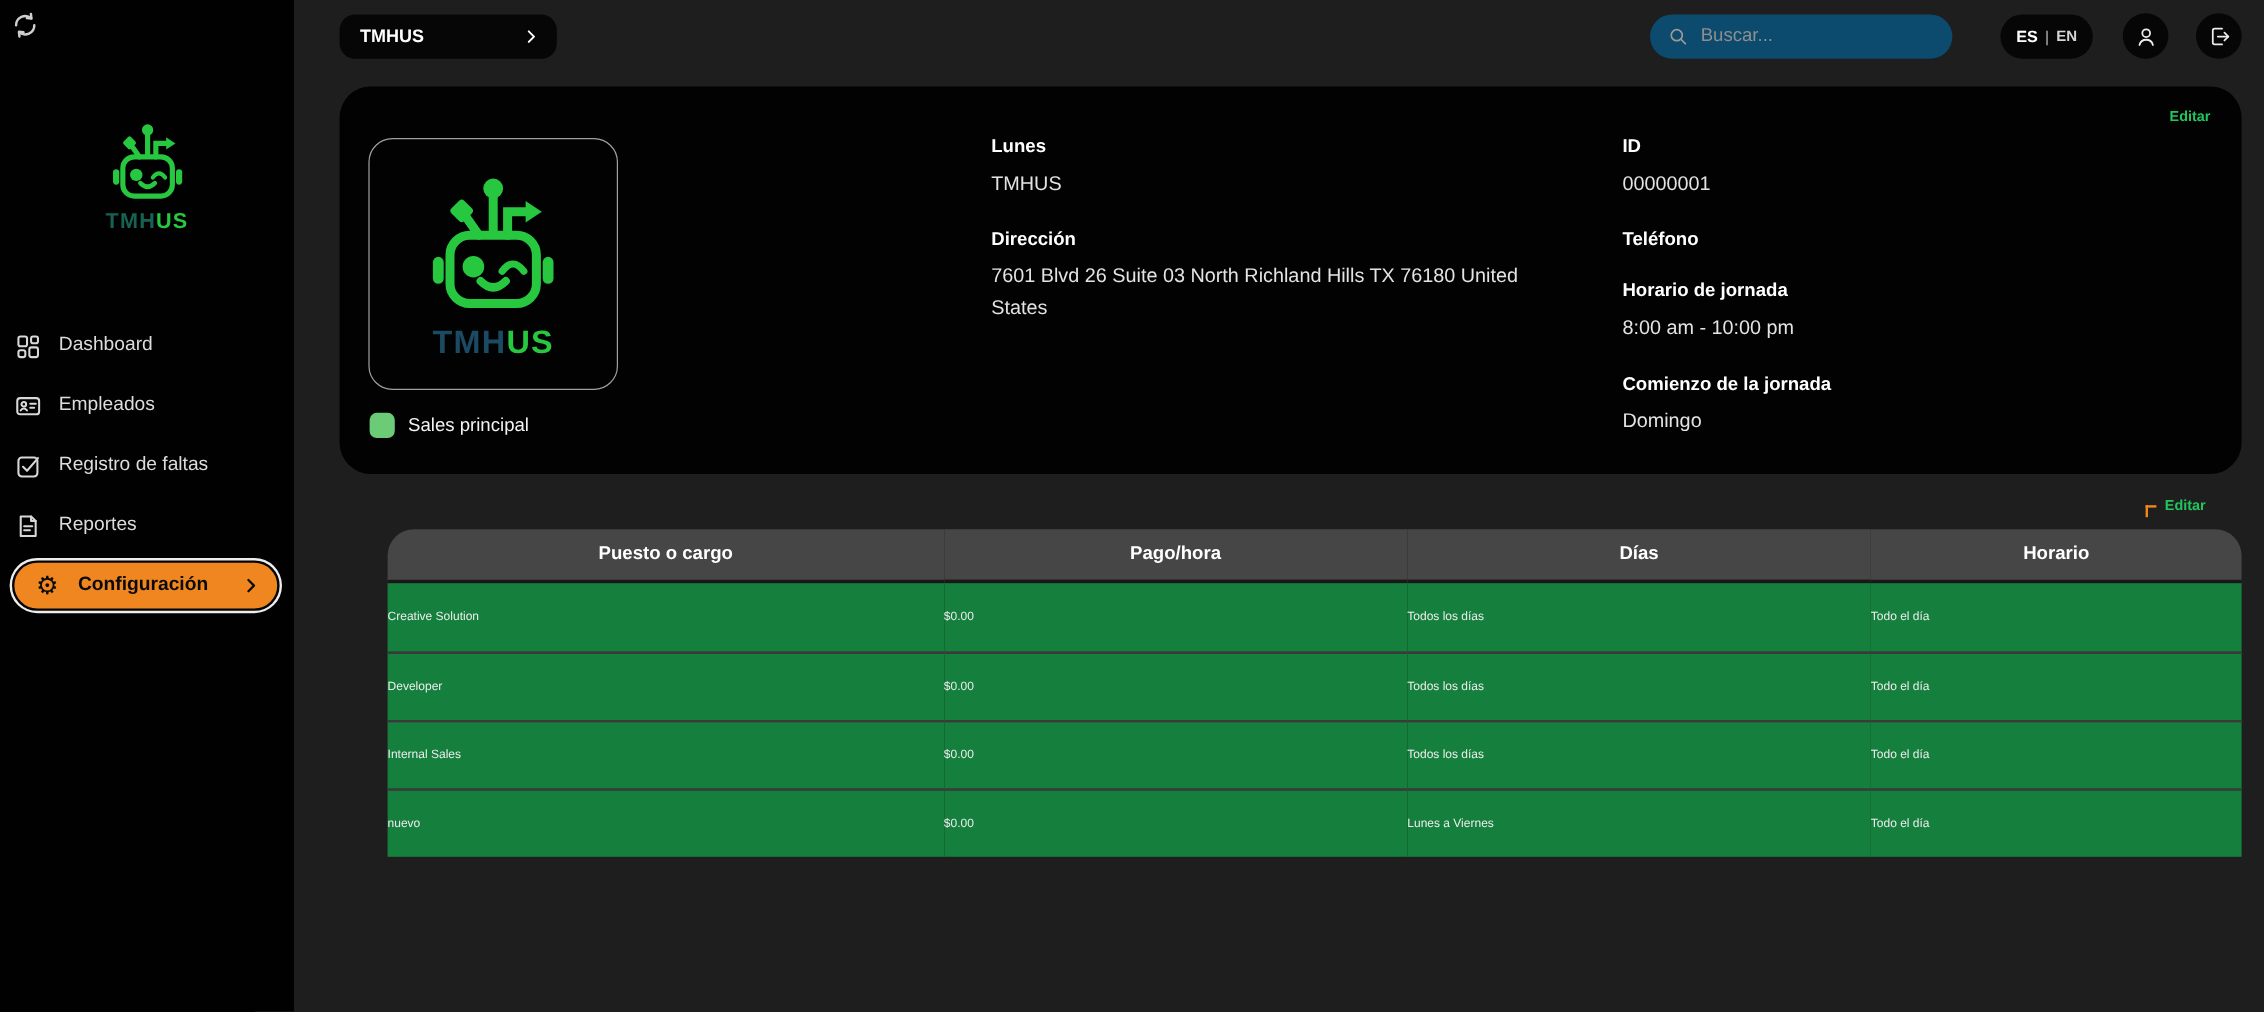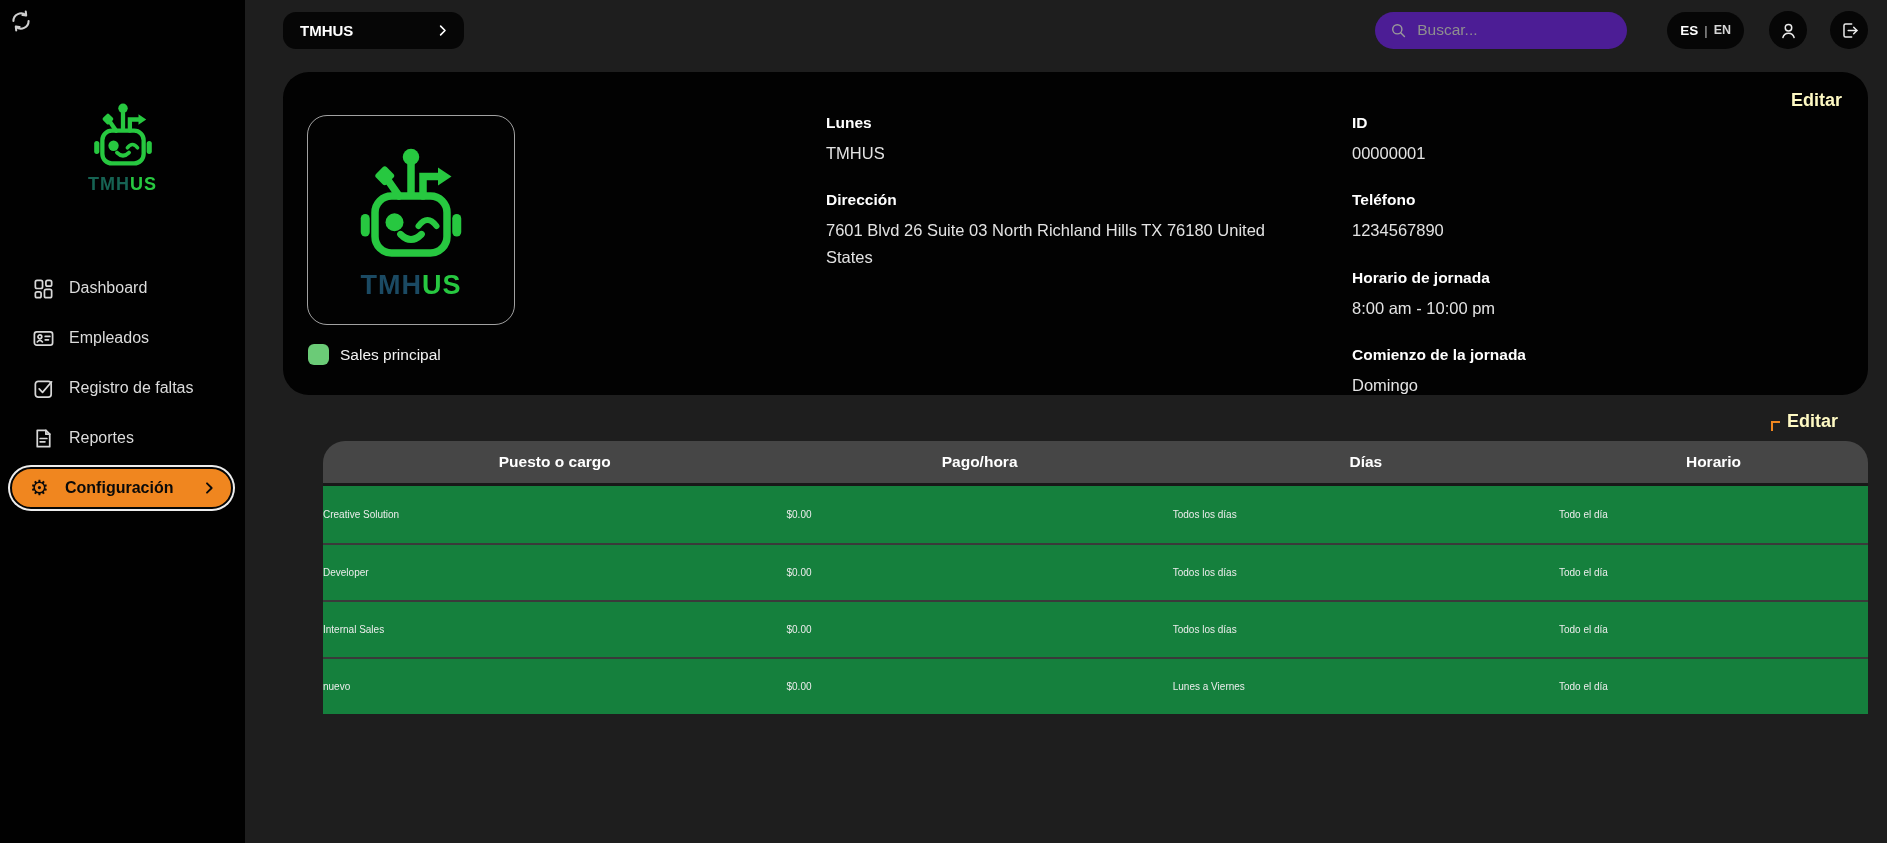--- a/index.html
+++ b/index.html
@@ -14,57 +14,57 @@
   .side-logo { position:absolute; top:98px; left:0; width:245px; text-align:center; }
   .robot { display:block; margin:0 auto; }
   .logo-text { font-weight:bold; letter-spacing:1px; margin-top:2px; }
   .side-logo .logo-text { font-size:18px; }
   .lt-a { color:#166353; }
   .lt-b { color:#27C840; }
   .logo-box .lt-a { color:#1B4A63; }
   .logo-box .lt-b { color:#27C840; }
 
   .nav { position:absolute; top:267px; left:0; width:100%; display:flex; flex-direction:column; gap:8px; }
-  .nav-item { display:flex; align-items:center; gap:14px; height:42px; padding-left:32px;
+  .nav-item { display:flex; align-items:center; gap:14px; height:42px; padding-left:12px;
               color:#dcdcdc; font-size:16px; font-weight:500; cursor:pointer; }
   .nav-item svg { width:23px; height:23px; stroke:#d8d8d8; stroke-width:1.8; fill:none; stroke-linecap:round; stroke-linejoin:round; flex:0 0 23px; }
   .nav-item.active { background:#F0861F; border:2px solid #050505; box-shadow:0 0 0 2px #ededed;
                      border-radius:999px; margin:0 12px 0 10px; padding-left:16px; color:#0a0a0a; font-weight:700;
                      position:relative; }
   .gear-glyph { font-family:"DejaVu Sans", sans-serif; font-size:21px; color:#0a0a0a; line-height:1; width:23px; text-align:center; }
   .active-chevron { position:absolute; right:14px; top:50%; transform:translateY(-50%); width:16px; height:16px; }
   .active-chevron svg { stroke:#0a0a0a; stroke-width:2.8; fill:none; width:16px; height:16px; }
 
   
   .main { position:relative; flex:1; height:100%; background:#1e1e1e; padding:0 19px 0 38px; }
 
   .topbar { height:60px; display:flex; align-items:center; justify-content:space-between; }
   .company-pill { display:flex; align-items:center; justify-content:space-between; width:181px; height:37px;
                   background:#060606; border:none; border-radius:13px; padding:0 14px 0 17px;
                   color:#fff; font-weight:bold; font-size:15px; cursor:pointer; font-family:inherit; }
   .company-pill svg { width:15px; height:15px; stroke:#fff; stroke-width:2.6; fill:none; stroke-linecap:round; stroke-linejoin:round; }
   .top-right { display:flex; align-items:center; }
-  .search-pill { display:flex; align-items:center; gap:9px; width:252px; height:37px; background:#4c1d95;
+  .search-pill { display:flex; align-items:center; gap:9px; width:252px; height:37px; background:#0c4a6e;
                  border-radius:19px; padding:0 14px;justify-content:flex-end; }
   .search-pill svg { width:19px; height:19px; stroke:#9a9a9a; stroke-width:1.8; fill:none; stroke-linecap:round; flex:0 0 19px; }
   .search-pill input { background:transparent; border:none; outline:none; color:#ddd; font-size:15.5px; width:100%; font-family:inherit; }
   .search-pill input::placeholder { color:#8f8f8f; }
   .lang-pill { display:flex; align-items:center; gap:6px; height:37px; background:#060606; border-radius:19px;
                padding:0 13px; margin-left:40px; cursor:pointer; }
   .lang-es { color:#fff; font-weight:bold; font-size:13.5px; }
   .lang-sep { color:#bbb; font-size:13px; }
   .lang-en { color:#d6d6d6; font-weight:600; font-size:12.5px; }
   .circle-btn { width:38px; height:38px; border-radius:50%; background:#060606; display:flex; align-items:center;
                 justify-content:center; cursor:pointer; margin-left:25px; }
   .circle-btn.logout { margin-left:23px; }
   .circle-btn svg { width:21px; height:21px; stroke:#ececec; stroke-width:1.7; fill:none; stroke-linecap:round; stroke-linejoin:round; }
 
   
   .profile-card { position:relative; margin-top:12px; height:323px; background:#020202; border-radius:26px; }
-  .edit-link { position:absolute; font-size:18px; font-weight:bold; color:#fef9c3; cursor:pointer; }
+  .edit-link { position:absolute; font-size:12px; font-weight:bold; color:#22c55e; cursor:pointer; }
   .profile-card .edit-link { top:18px; right:26px; }
   .logo-box { position:absolute; left:24px; top:43px; width:208px; height:210px; border:1px solid rgba(230,230,230,.7);
               border-radius:20px; display:flex; flex-direction:column; align-items:center; justify-content:center; }
   .logo-box .logo-text { font-size:27px; letter-spacing:1px; }
   .color-row { position:absolute; left:25px; top:272px; display:flex; align-items:center; gap:11px;
                color:#f2f2f2; font-size:15.5px; }
   .swatch { width:21px; height:21px; border-radius:6px; background:#6BCB77; display:inline-block; }
 
   .fields-col { position:absolute; top:42px; }
   .col-a { left:543px; width:485px; }
@@ -246,21 +246,20 @@
         </div>
       </div>
 
       <div class="fields-col col-b">
         <div class="field">
           <div class="field-label">ID</div>
           <div class="field-value">00000001</div>
         </div>
         <div class="field">
           <div class="field-label">Teléfono</div>
-          <div class="field-value">1234567890</div>
         </div>
         <div class="field">
           <div class="field-label">Horario de jornada</div>
           <div class="field-value">8:00 am - 10:00 pm</div>
         </div>
         <div class="field">
           <div class="field-label">Comienzo de la jornada</div>
           <div class="field-value">Domingo</div>
         </div>
       </div>

